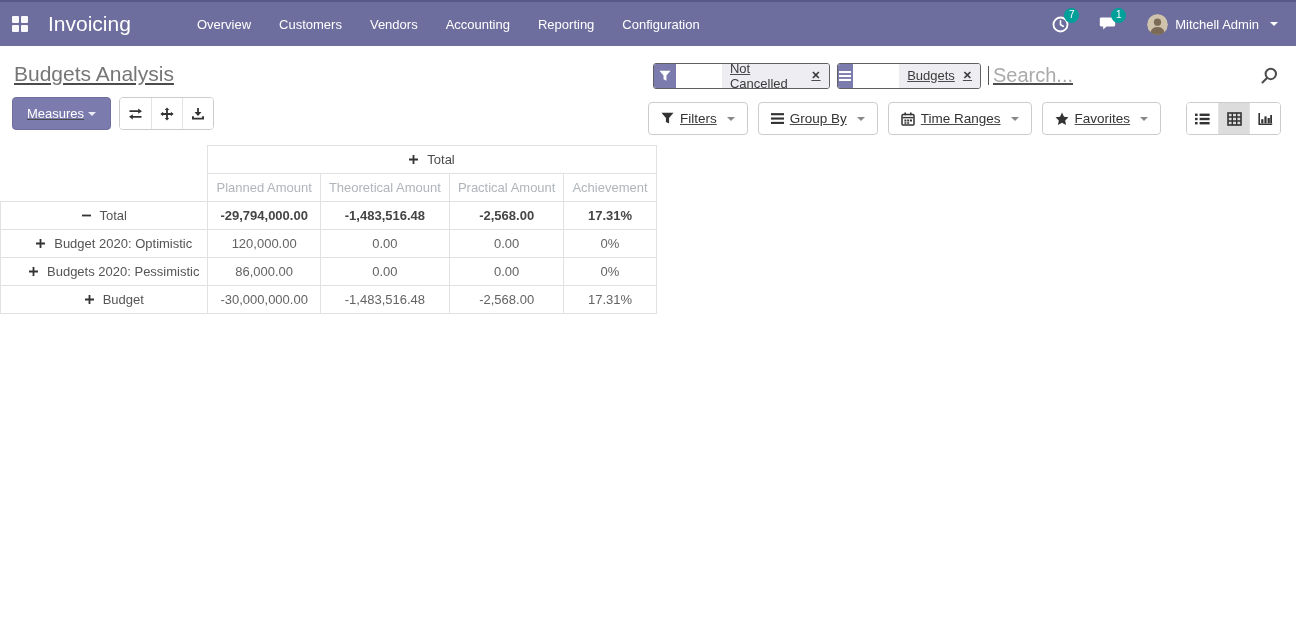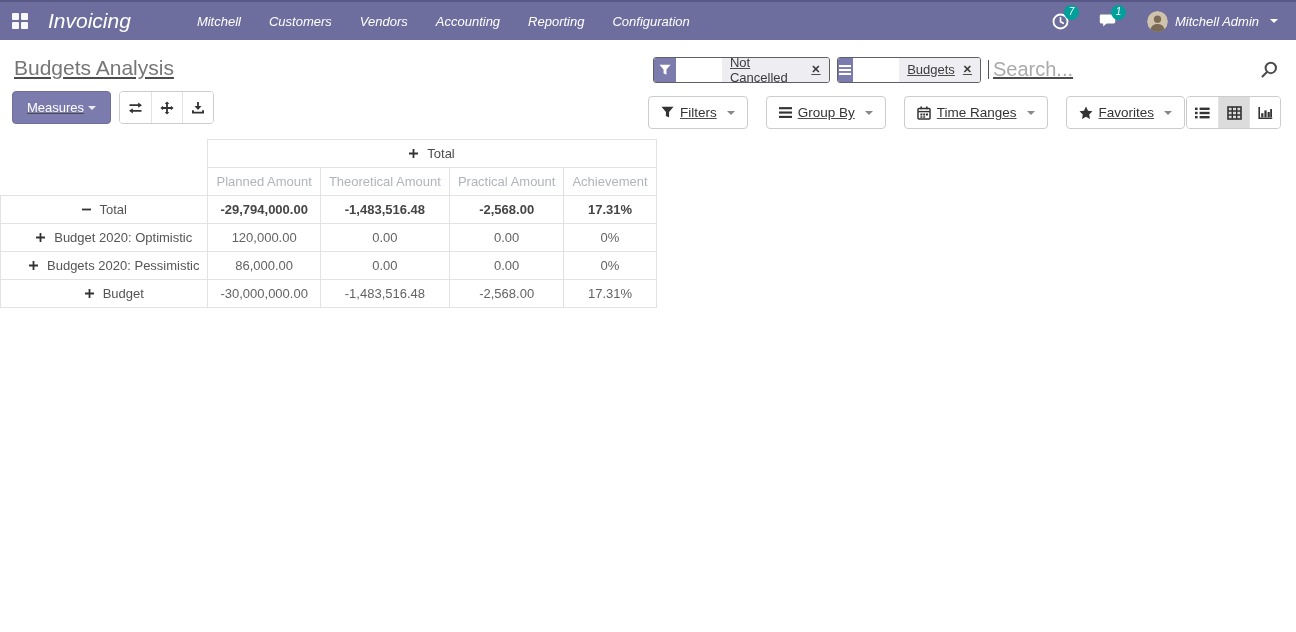--- a/index.html
+++ b/index.html
@@ -4,22 +4,22 @@
 <style>
   * { box-sizing: border-box; }
   html,body { margin:0; padding:0; }
   body {
     width:1296px; height:632px; overflow:hidden;
     background:#fff; font-family:"Liberation Sans", sans-serif;
     color:#4c4c4c;
   }
   
   .navbar {
-    height:40px; background:#6e6e9e; border-top:2px solid #585887;
-    display:flex; align-items:center; padding:0 18px 0 12px; color:#fff;font-style:italic;
+    height:46px; background:#6e6e9e; border-top:2px solid #585887;
+    display:flex; align-items:center; padding:0 18px 0 12px; color:#fff;
   }
   .apps-icon { width:16px; height:16px; display:grid;
     grid-template-columns:7px 7px; grid-template-rows:7px 7px; gap:2px; cursor:pointer; }
   .apps-icon span { background:#fff; opacity:.95; border-radius:1px; }
   .brand { font-size:21px; margin-left:20px; font-weight:400; cursor:pointer; }
   .nav-menu { display:flex; margin-left:56px; gap:8px; }
   .nav-menu a { color:#fff; font-size:13px; text-decoration:none; padding:6px 10px; cursor:pointer; }
   .nav-right { margin-left:auto; display:flex; align-items:center; gap:30px; }
   .nav-icon-wrap { position:relative; cursor:pointer; display:flex; align-items:center; }
   .nav-badge {
@@ -61,21 +61,21 @@
   .search-input { border:none; outline:none; flex:1; font-size:20px; color:#4c4c4c;
     font-family:"Liberation Sans",sans-serif; background:transparent; }
   .search-input::placeholder { color:#aaa; }
   .search-glass { color:#4c4c4c; cursor:pointer; display:flex; align-items:center; padding-right:3px; }
 
   
   .filters-row { display:flex; align-items:center; margin-top:10px; }
   .filter-btn {
     background:#fff; border:1px solid #ccc; border-radius:4px; height:33px;
     font-size:13.5px; color:#333; display:flex; align-items:center; gap:6px;
-    padding:0 12px; margin-right:18px; cursor:pointer; font-family:"Liberation Sans",sans-serif;
+    padding:0 12px; margin-right:10px; cursor:pointer; font-family:"Liberation Sans",sans-serif;
   }
   .filter-btn .caret { color:#888; }
   .view-switcher { margin-left:auto; }
 
   
   .pivot-wrap { margin-top:10px; }
   table.pivot { border-collapse:collapse; table-layout:fixed; font-size:13px; }
   table.pivot col.c-rowhead { width:205px; }
   table.pivot col.c-m0 { width:102px; }
   table.pivot col.c-m1 { width:122px; }
@@ -100,21 +100,21 @@
 
 <header class="navbar">
   <div class="apps-icon">
     <span></span>
       <span></span>
       <span></span>
       <span></span>
   </div>
   <div class="brand">Invoicing</div>
   <nav class="nav-menu">
-    <a>Mitchell</a>
+    <a>Overview</a>
     <a>Customers</a>
     <a>Vendors</a>
     <a>Accounting</a>
     <a>Reporting</a>
     <a>Configuration</a>
   </nav>
   <div class="nav-right">
     <div class="nav-icon-wrap">
       <span class="icon">
         <svg width="17" height="17" viewBox="0 0 16 16">

